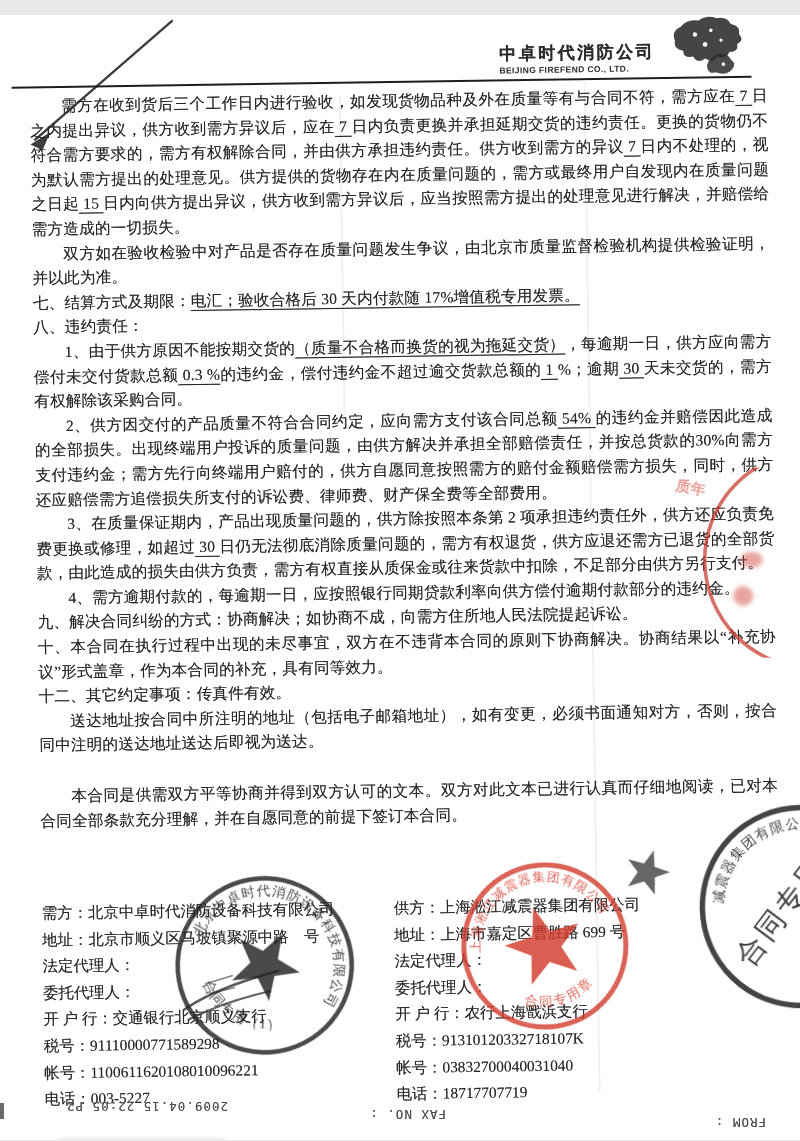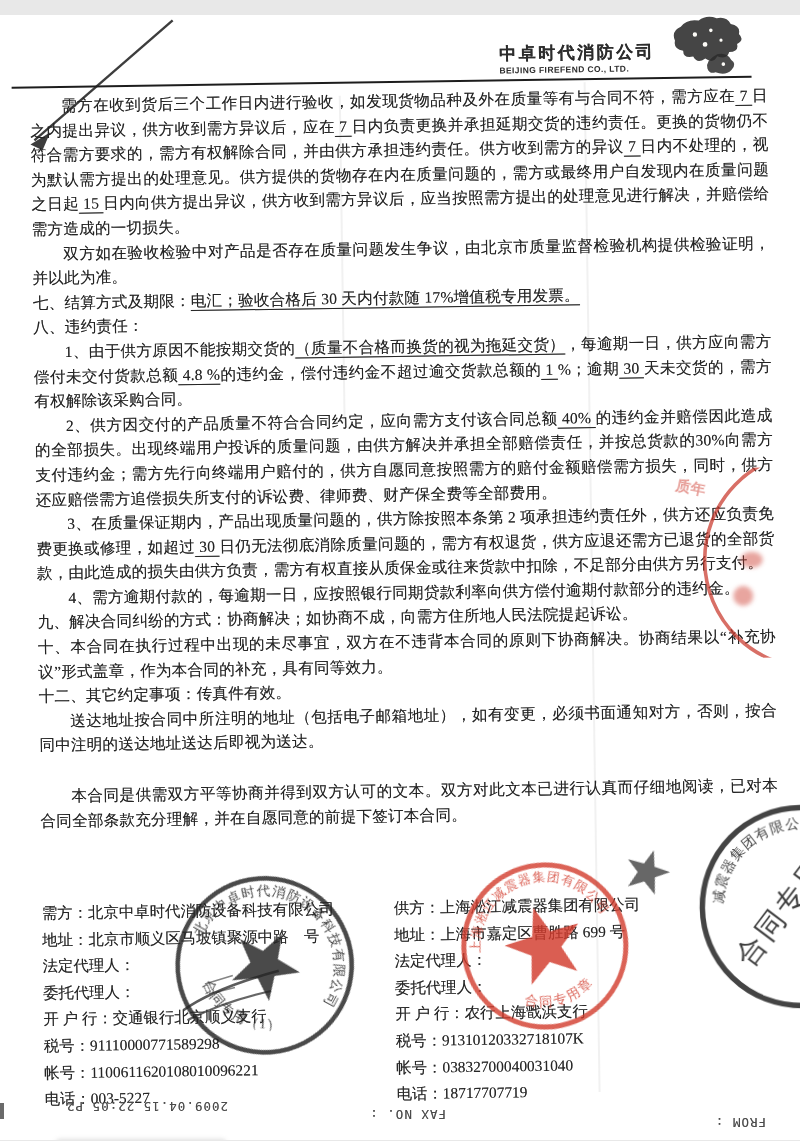--- a/index.html
+++ b/index.html
@@ -73,22 +73,22 @@
       </svg>
     </div>
 
     <div class="top-rule"></div>
 
     <div class="bodytext" id="body-paragraphs">
         <p class="para indent"><span>需方在收到货后三个工作日内进行验收，如发现货物品种及外在质量等有与合同不符，需方应在</span><span class="u"> 7 </span><span>日之内提出异议，供方收到需方异议后，应在</span><span class="u"> 7 </span><span>日内负责更换并承担延期交货的违约责任。更换的货物仍不符合需方要求的，需方有权解除合同，并由供方承担违约责任。供方收到需方的异议</span><span class="u"> 7 </span><span>日内不处理的，视为默认需方提出的处理意见。供方提供的货物存在内在质量问题的，需方或最终用户自发现内在质量问题之日起</span><span class="u"> 15 </span><span>日内向供方提出异议，供方收到需方异议后，应当按照需方提出的处理意见进行解决，并赔偿给需方造成的一切损失。</span></p>
         <p class="para indent"><span>双方如在验收检验中对产品是否存在质量问题发生争议，由北京市质量监督检验机构提供检验证明，并以此为准。</span></p>
         <p class="para"><span>七、结算方式及期限：</span><span class="u">电汇；验收合格后 30 天内付款随 17%增值税专用发票。</span></p>
         <p class="para"><span>八、违约责任：</span></p>
-        <p class="para indent"><span>1、由于供方原因不能按期交货的</span><span class="u">（质量不合格而换货的视为拖延交货）</span><span>，每逾期一日，供方应向需方偿付未交付货款总额</span><span class="u"> 4.8 %</span><span>的违约金，偿付违约金不超过逾交货款总额的</span><span class="u"> 1 </span><span>%；逾期</span><span class="u"> 30 </span><span>天未交货的，需方有权解除该采购合同。</span></p>
-        <p class="para indent"><span>2、供方因交付的产品质量不符合合同约定，应向需方支付该合同总额</span><span class="u"> 40% </span><span>的违约金并赔偿因此造成的全部损失。出现终端用户投诉的质量问题，由供方解决并承担全部赔偿责任，并按总货款的30%向需方支付违约金；需方先行向终端用户赔付的，供方自愿同意按照需方的赔付金额赔偿需方损失，同时，供方还应赔偿需方追偿损失所支付的诉讼费、律师费、财产保全费等全部费用。</span></p>
+        <p class="para indent"><span>1、由于供方原因不能按期交货的</span><span class="u">（质量不合格而换货的视为拖延交货）</span><span>，每逾期一日，供方应向需方偿付未交付货款总额</span><span class="u"> 0.3 %</span><span>的违约金，偿付违约金不超过逾交货款总额的</span><span class="u"> 1 </span><span>%；逾期</span><span class="u"> 30 </span><span>天未交货的，需方有权解除该采购合同。</span></p>
+        <p class="para indent"><span>2、供方因交付的产品质量不符合合同约定，应向需方支付该合同总额</span><span class="u"> 54% </span><span>的违约金并赔偿因此造成的全部损失。出现终端用户投诉的质量问题，由供方解决并承担全部赔偿责任，并按总货款的30%向需方支付违约金；需方先行向终端用户赔付的，供方自愿同意按照需方的赔付金额赔偿需方损失，同时，供方还应赔偿需方追偿损失所支付的诉讼费、律师费、财产保全费等全部费用。</span></p>
         <p class="para indent"><span>3、在质量保证期内，产品出现质量问题的，供方除按照本条第 2 项承担违约责任外，供方还应负责免费更换或修理，如超过</span><span class="u"> 30 </span><span>日仍无法彻底消除质量问题的，需方有权退货，供方应退还需方已退货的全部货款，由此造成的损失由供方负责，需方有权直接从质保金或往来货款中扣除，不足部分由供方另行支付。</span></p>
         <p class="para indent"><span>4、需方逾期付款的，每逾期一日，应按照银行同期贷款利率向供方偿付逾期付款部分的违约金。</span></p>
         <p class="para"><span>九、解决合同纠纷的方式：协商解决；如协商不成，向需方住所地人民法院提起诉讼。</span></p>
         <p class="para"><span>十、本合同在执行过程中出现的未尽事宜，双方在不违背本合同的原则下协商解决。协商结果以“补充协议”形式盖章，作为本合同的补充，具有同等效力。</span></p>
         <p class="para"><span>十二、其它约定事项：传真件有效。</span></p>
         <p class="para indent"><span>送达地址按合同中所注明的地址（包括电子邮箱地址），如有变更，必须书面通知对方，否则，按合同中注明的送达地址送达后即视为送达。</span></p>
         <p class="para indent gap"><span>本合同是供需双方平等协商并得到双方认可的文本。双方对此文本已进行认真而仔细地阅读，已对本合同全部条款充分理解，并在自愿同意的前提下签订本合同。</span></p>
       </div>
 
     <div class="sig-block">

